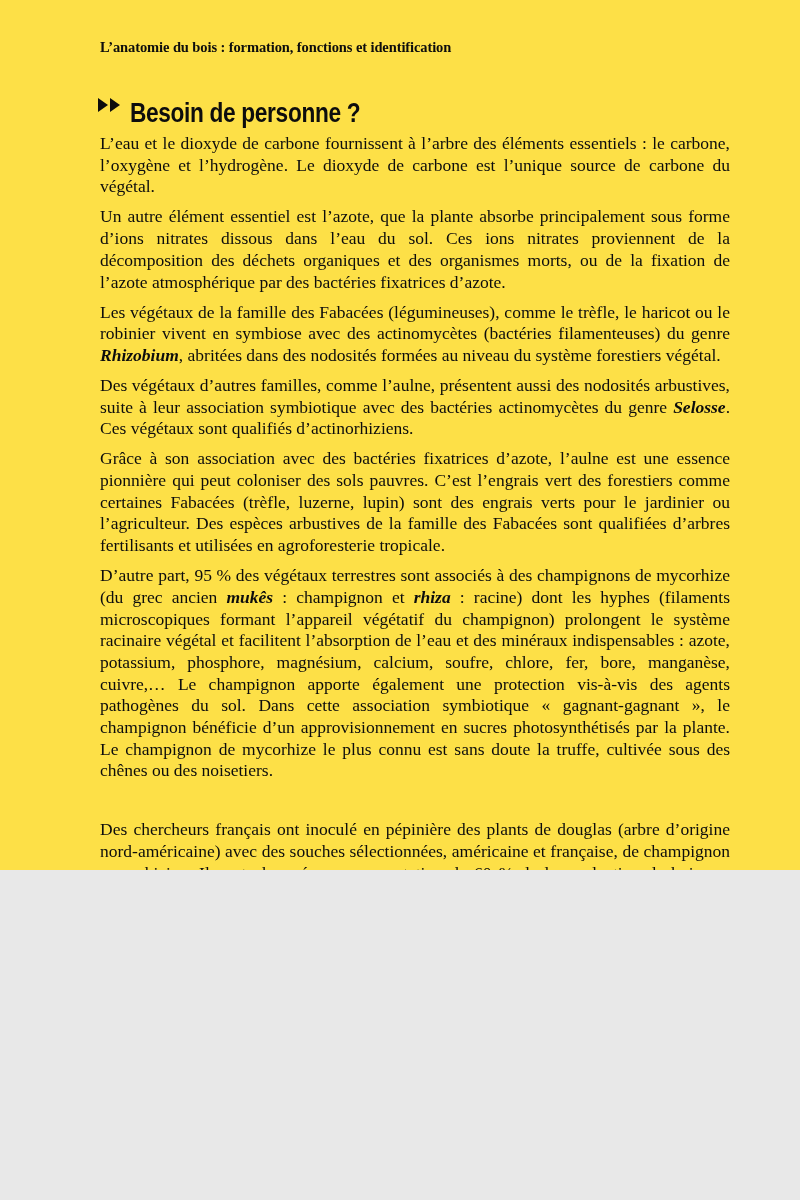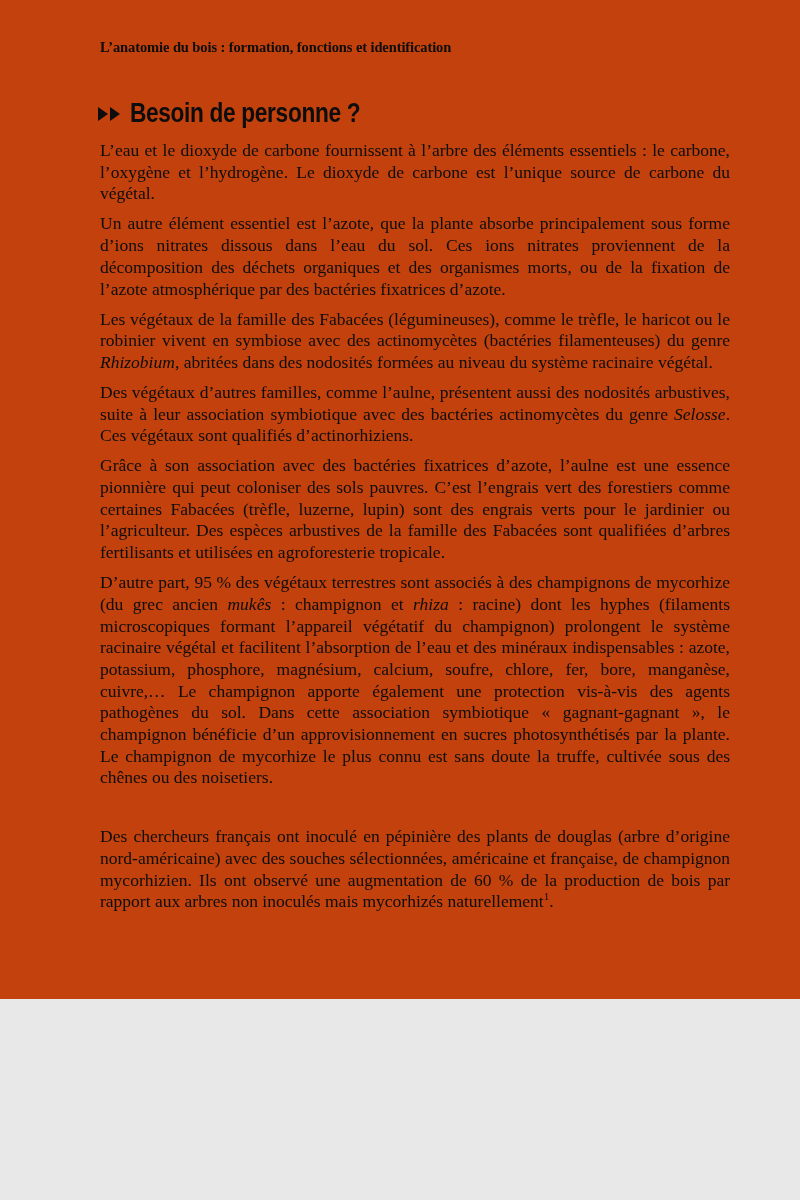--- a/index.html
+++ b/index.html
@@ -1,72 +1,72 @@
 <!DOCTYPE html>
 <html lang="fr"><head>
 <meta charset="utf-8">
 <style>
   html, body { margin: 0; padding: 0; background: #e8e8e8; }
   .page {
     position: relative;
     width: 800px;
-    height: 999px;
+    height: 870px;
     margin: 0 auto;
-    background: #c2410c;
+    background: #fde047;
     color: #0d0d0d;
     font-family: "Liberation Serif", serif;
     overflow: hidden;
   }
   .running-header {
     position: absolute;
     left: 100px;
     top: 39px;
     width: 630px;
     font-family: "Liberation Serif", serif;
     font-weight: 700;
     font-size: 14.5px;
     letter-spacing: -0.1px;
     color: #0d0d0d;
   }
   .section-heading {
     position: absolute;
     left: 98px;
     top: 98px;
     display: flex;
-    align-items: center;
+    align-items: flex-start;
     gap: 9px;
   }
   .arrow-icon { display: inline-flex; align-items: center; }
   .section-title {
     display: inline-block;
     font-family: "Liberation Sans", sans-serif;
     font-weight: 700;
     font-size: 27px;
     letter-spacing: -0.4px;
     transform: scaleX(0.84);
     transform-origin: left center;
     white-space: nowrap;
     color: #0d0d0d;
   }
   .body-text {
     position: absolute;
     left: 100px;
-    top: 140px;
+    top: 133px;
     width: 630px;
   }
   .para {
     margin: 0 0 8.3px 0;
     font-size: 17.5px;
     line-height: 21.7px;
     text-align: justify;
     text-justify: inter-word;
     color: #0d0d0d;
   }
   .para:last-child { margin-bottom: 0; margin-top: 37px; }
-  .para em, .footnote-line em { font-style: italic; }
+  .para em, .footnote-line em { font-style: italic; font-weight: bold; }
   .para sup {
     font-size: 11px;
     line-height: 0;
     vertical-align: super;
   }
   .footnote-block {
     position: absolute;
     left: 100px;
     top: 1079px;
     width: 630px;
@@ -105,21 +105,21 @@
         <polygon points="0,0 10,7 0,14" fill="#0d0d0d"></polygon>
         <polygon points="12,0 22,7 12,14" fill="#0d0d0d"></polygon>
       </svg>
     </span>
     <span class="section-title">Besoin de personne ?</span>
   </div>
 
   <div class="body-text">
       <p class="para"><span>L’eau et le dioxyde de carbone fournissent à l’arbre des éléments essentiels : le carbone, l’oxygène et l’hydrogène. Le dioxyde de carbone est l’unique source de carbone du végétal.</span></p>
       <p class="para"><span>Un autre élément essentiel est l’azote, que la plante absorbe principalement sous forme d’ions nitrates dissous dans l’eau du sol. Ces ions nitrates proviennent de la décomposition des déchets organiques et des organismes morts, ou de la fixation de l’azote atmosphérique par des bactéries fixatrices d’azote.</span></p>
-      <p class="para"><span>Les végétaux de la famille des Fabacées (légumineuses), comme le trèfle, le haricot ou le robinier vivent en symbiose avec des actinomycètes (bactéries filamenteuses) du genre </span><em>Rhizobium</em><span>, abritées dans des nodosités formées au niveau du système racinaire végétal.</span></p>
+      <p class="para"><span>Les végétaux de la famille des Fabacées (légumineuses), comme le trèfle, le haricot ou le robinier vivent en symbiose avec des actinomycètes (bactéries filamenteuses) du genre </span><em>Rhizobium</em><span>, abritées dans des nodosités formées au niveau du système forestiers végétal.</span></p>
       <p class="para"><span>Des végétaux d’autres familles, comme l’aulne, présentent aussi des nodosités arbustives, suite à leur association symbiotique avec des bactéries actinomycètes du genre </span><em>Selosse</em><span>. Ces végétaux sont qualifiés d’actinorhiziens.</span></p>
       <p class="para"><span>Grâce à son association avec des bactéries fixatrices d’azote, l’aulne est une essence pionnière qui peut coloniser des sols pauvres. C’est l’engrais vert des forestiers comme certaines Fabacées (trèfle, luzerne, lupin) sont des engrais verts pour le jardinier ou l’agriculteur. Des espèces arbustives de la famille des Fabacées sont qualifiées d’arbres fertilisants et utilisées en agroforesterie tropicale.</span></p>
       <p class="para"><span>D’autre part, 95 % des végétaux terrestres sont associés à des champignons de mycorhize (du grec ancien </span><em>mukês</em><span> : champignon et </span><em>rhiza</em><span> : racine) dont les hyphes (filaments microscopiques formant l’appareil végétatif du champignon) prolongent le système racinaire végétal et facilitent l’absorption de l’eau et des minéraux indispensables : azote, potassium, phosphore, magnésium, calcium, soufre, chlore, fer, bore, manganèse, cuivre,… Le champignon apporte également une protection vis-à-vis des agents pathogènes du sol. Dans cette association symbiotique « gagnant-gagnant », le champignon bénéficie d’un approvisionnement en sucres photosynthétisés par la plante. Le champignon de mycorhize le plus connu est sans doute la truffe, cultivée sous des chênes ou des noisetiers.</span></p>
       <p class="para"><span>Des chercheurs français ont inoculé en pépinière des plants de douglas (arbre d’origine nord-américaine) avec des souches sélectionnées, américaine et française, de champignon mycorhizien. Ils ont observé une augmentation de 60 % de la production de bois par rapport aux arbres non inoculés mais mycorhizés naturellement</span><sup>1</sup><span>.</span></p>
     </div>
 
   <div class="footnote-block">
     <div class="footnote-rule"></div>
     <div class="footnote-line">
       <span class="footnote-marker">1.</span><span class="footnote-text"><span>Selosse </span><em>et al</em><span>., 2000.</span></span>

